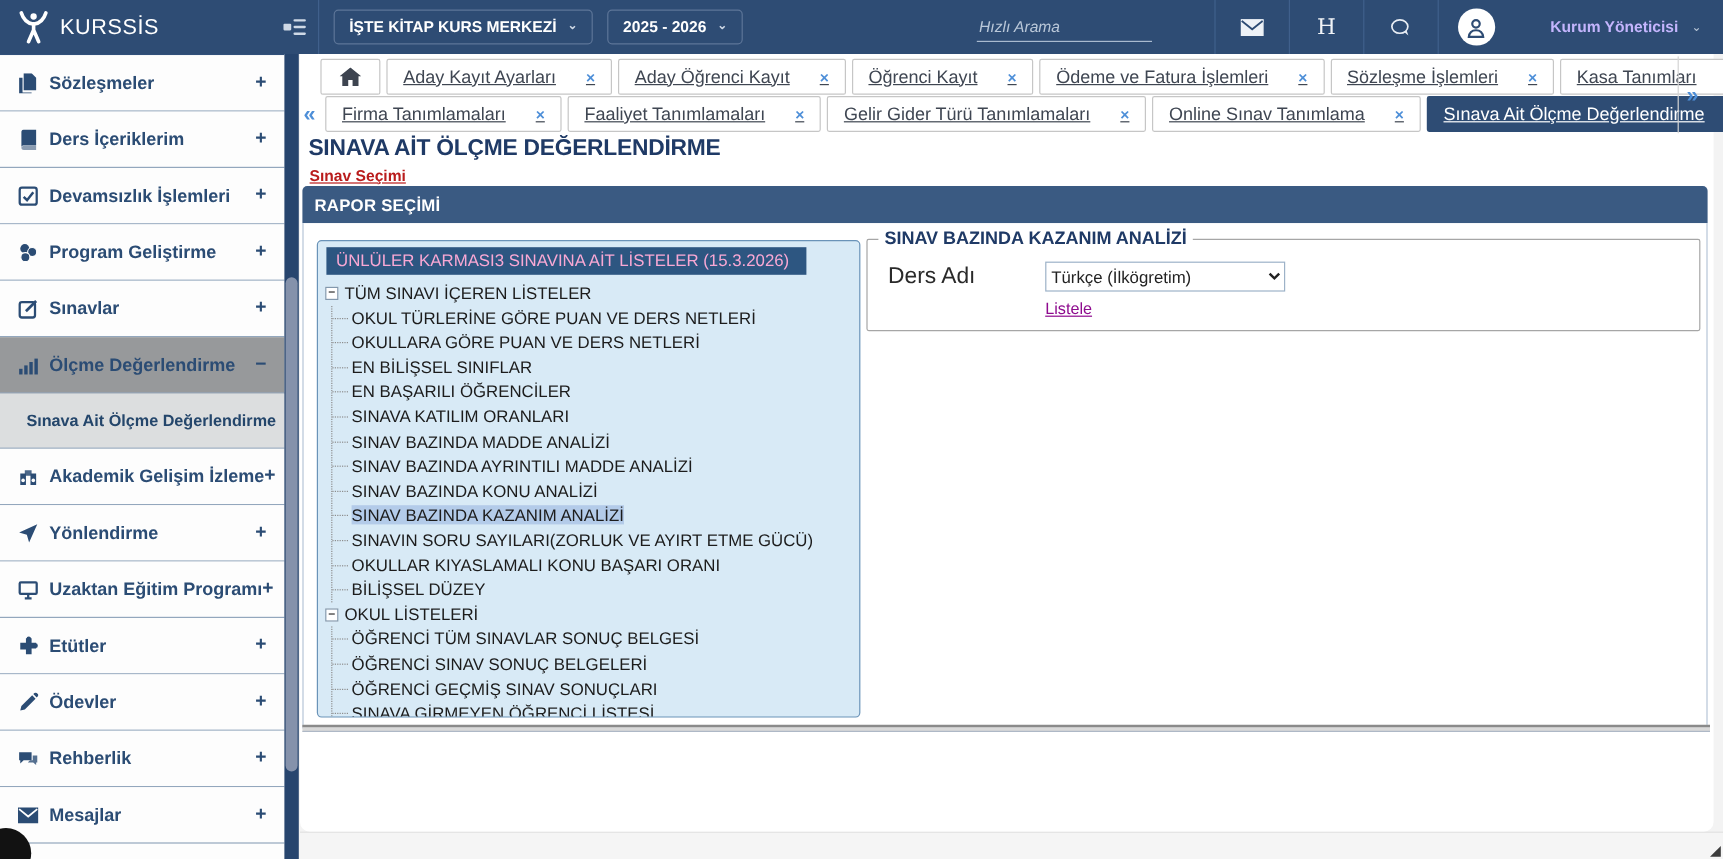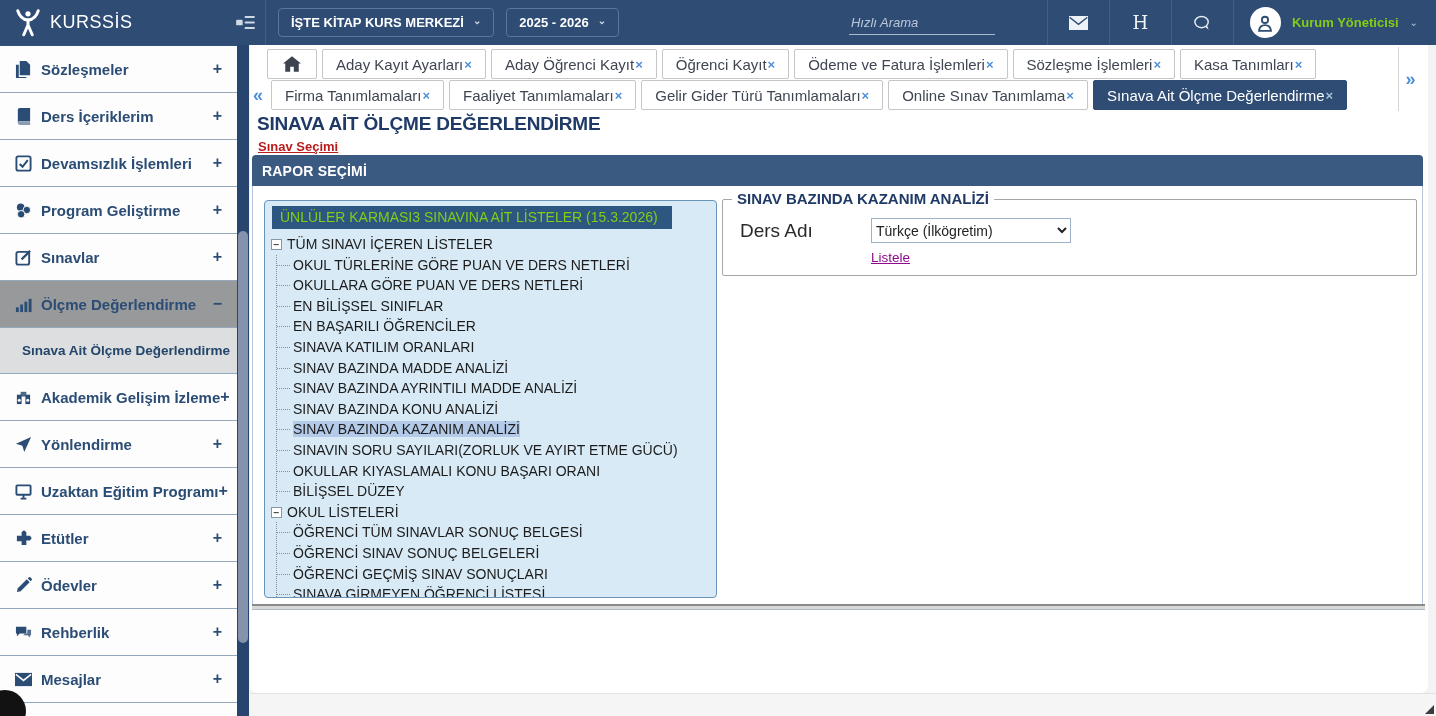--- a/index.html
+++ b/index.html
@@ -15,21 +15,21 @@
   .tb-sep { width:1px; height:45px; background:#40608c; flex:none; }
   .tb-btn { margin-left:12px; border:1px solid #5d7598; border-radius:4px; color:#fff; padding:6px 12px; font-size:13px; font-weight:700; display:flex; align-items:flex-start; gap:9px; cursor:pointer; white-space:nowrap; }
   .tb-btn .chev { font-size:10px; color:#cfd9e6; }
   .tb-right { margin-left:auto; display:flex; align-items:center; height:45px; }
   .tb-search { width:146px; margin-right:52px; background:transparent; border:none; border-bottom:1px solid #a9bacf; color:#e8eef5; font-size:13px; font-style:italic; padding:4px 2px; outline:none; font-family:"Liberation Sans",sans-serif; }
   .tb-search::placeholder { color:#bac8d9; font-style:italic; }
   .tb-ic { width:62px; height:45px; display:flex; align-items:center; justify-content:center; color:#e8edf4; border-left:1px solid #40608c; cursor:pointer; }
   .tb-h { font-family:"DejaVu Serif", serif; font-size:18px; color:#f0f3f7; }
   .tb-user { display:flex; align-items:center; gap:11px; border-left:1px solid #40608c; height:45px; padding:0 18px 0 16px; cursor:pointer; }
   .avatar { width:31px; height:31px; border-radius:50%; background:#fff; display:flex; align-items:center; justify-content:center; color:#2e4c74; }
-  .tb-role { color:#84cc16; font-size:13px; font-weight:600; white-space:nowrap; }
+  .tb-role { color:#c4b5fd; font-size:13px; font-weight:600; white-space:nowrap;margin-left:35px; }
   .tb-user .chev { color:#b9c6d7; font-size:10px; }
 
   
   .sidebar { position:absolute; top:45px; left:0; width:237px; height:671px; background:#fdfdfd; border-top:1px solid #31507a; z-index:20; }
   .sb-item { height:47px; display:flex; align-items:center; padding:0 15px; border-bottom:1px solid #93a7bd; cursor:pointer; background:#fdfdfd; }
   .sb-item .sb-ic { width:26px; color:#2b4c74; display:flex; align-items:center; flex:none; }
   .sb-item .sb-ic svg { width:17px; height:17px; }
   .sb-label { color:#2b4c74; font-size:15px; font-weight:700; white-space:nowrap; }
   .sb-plus { margin-left:auto; color:#2b4c74; font-size:16px; font-weight:700; }
   .sb-item.active { background:#97999b; }
@@ -40,40 +40,40 @@
   .corner-dot { position:absolute; left:-16px; bottom:-16px; width:42px; height:42px; border-radius:50%; background:#121212; z-index:40; }
 
   
   .card { position:absolute; left:250px; top:45px; width:1178px; height:648px; background:#fff; border-radius:0 0 8px 8px; z-index:10; }
 
   
   .tabs-left { position:absolute; left:3px; top:40px; color:#4e8fd8; font-size:18px; font-weight:700; cursor:pointer; }
   .tabrow { position:absolute; display:flex; gap:5px; height:30px; }
   .tabrow1 { left:17px; top:4px; }
   .tabrow2 { left:21px; top:35px; }
-  .tab { display:flex; align-items:center; gap:1px; padding:0 13px; border:1px solid #c6c6c6; background:#fff; border-radius:2px; font-size:15px; color:#3f4652; white-space:nowrap; cursor:pointer; }
+  .tab { display:flex; align-items:center; gap:25px; padding:0 13px; border:1px solid #c6c6c6; background:#fff; border-radius:2px; font-size:15px; color:#3f4652; white-space:nowrap; cursor:pointer;text-decoration:underline; }
   .tab-close { color:#4e8fd8; font-size:13px; font-weight:700; cursor:pointer; line-height:1; }
   .tab.home { padding:0 15px; color:#3d4450; }
   .tab.home svg { width:18px; height:16px; }
   .tab.active { background:#2e4c74; border-color:#2e4c74; color:#fff; }
   .tab.active .tab-close { color:#a9c0dc; }
   .tabs-right { position:absolute; right:6px; top:2px; width:24px; height:64px; border-left:1px solid #d4d4d4; display:flex; align-items:center; justify-content:center; color:#4e8fd8; font-size:18px; font-weight:700; cursor:pointer; }
 
   
   .page-title { position:absolute; left:7px; top:68px; font-size:19px; font-weight:700; color:#1f3a66; letter-spacing:-.2px; }
   .crumb-link { position:absolute; left:8px; top:94px; font-size:13px; font-weight:700; color:#b91c1c; text-decoration:underline; cursor:pointer; }
   .section-bar { position:absolute; left:2px; top:110px; width:1171px; height:31px; background:#3a5a82; border-radius:4px 4px 0 0; color:#fff; font-size:14px; font-weight:700; display:flex; align-items:center; padding-left:10px; letter-spacing:.2px; }
 
   
   .panel { position:absolute; left:2px; top:141px; width:1171px; height:421px; border:1px solid #b6c6d8; border-top:none; background:#fff; }
   .hscroll { position:absolute; left:-1px; bottom:-4px; width:1173px; height:6px; background:#d9d9d9; border-top:2px solid #8a8a8a; border-bottom:1px solid #aeb8c6; }
 
   
   .treebox { position:absolute; left:11px; top:14px; width:453px; height:398px; background:#d8eaf6; border:1px solid #6a93b8; border-radius:4px; overflow:hidden; padding:5px 4px 0 6px; font-size:14px; color:#1c1c1c; }
-  .tree-root { display:block; width:400px; background:#2d5681; color:#84cc16; padding:3px 8px 4px 8px; margin:0 0 5px 1px; font-size:14px; cursor:pointer; white-space:nowrap; overflow:hidden; }
+  .tree-root { display:block; width:400px; background:#2d5681; color:#f9a8d4; padding:3px 8px 4px 8px; margin:0 0 5px 1px; font-size:14px; cursor:pointer; white-space:nowrap; overflow:hidden; }
   .tnode { line-height:20.6px; white-space:nowrap; }
   .tgroup-row { display:flex; align-items:center; gap:5px; cursor:pointer; }
   .pmbox { width:11px; height:11px; flex:none; border:1px solid #8298ad; background:#fff; color:#444; font-size:10px; line-height:9px; text-align:center; font-weight:700; }
   .tchildren { margin-left:5px; border-left:1px dotted #8d8d8d; }
   .tchild { position:relative; padding-left:16px; cursor:pointer; line-height:20.6px; white-space:nowrap; }
   .tchild::before { content:""; position:absolute; left:0; top:10px; width:13px; border-top:1px dotted #8d8d8d; }
   .tchild .hl { background:#b3cbe9; }
 
   
   .fset { position:absolute; left:469px; top:13px; width:695px; height:77px; border:1px solid #a6a6a6; border-radius:2px; }

